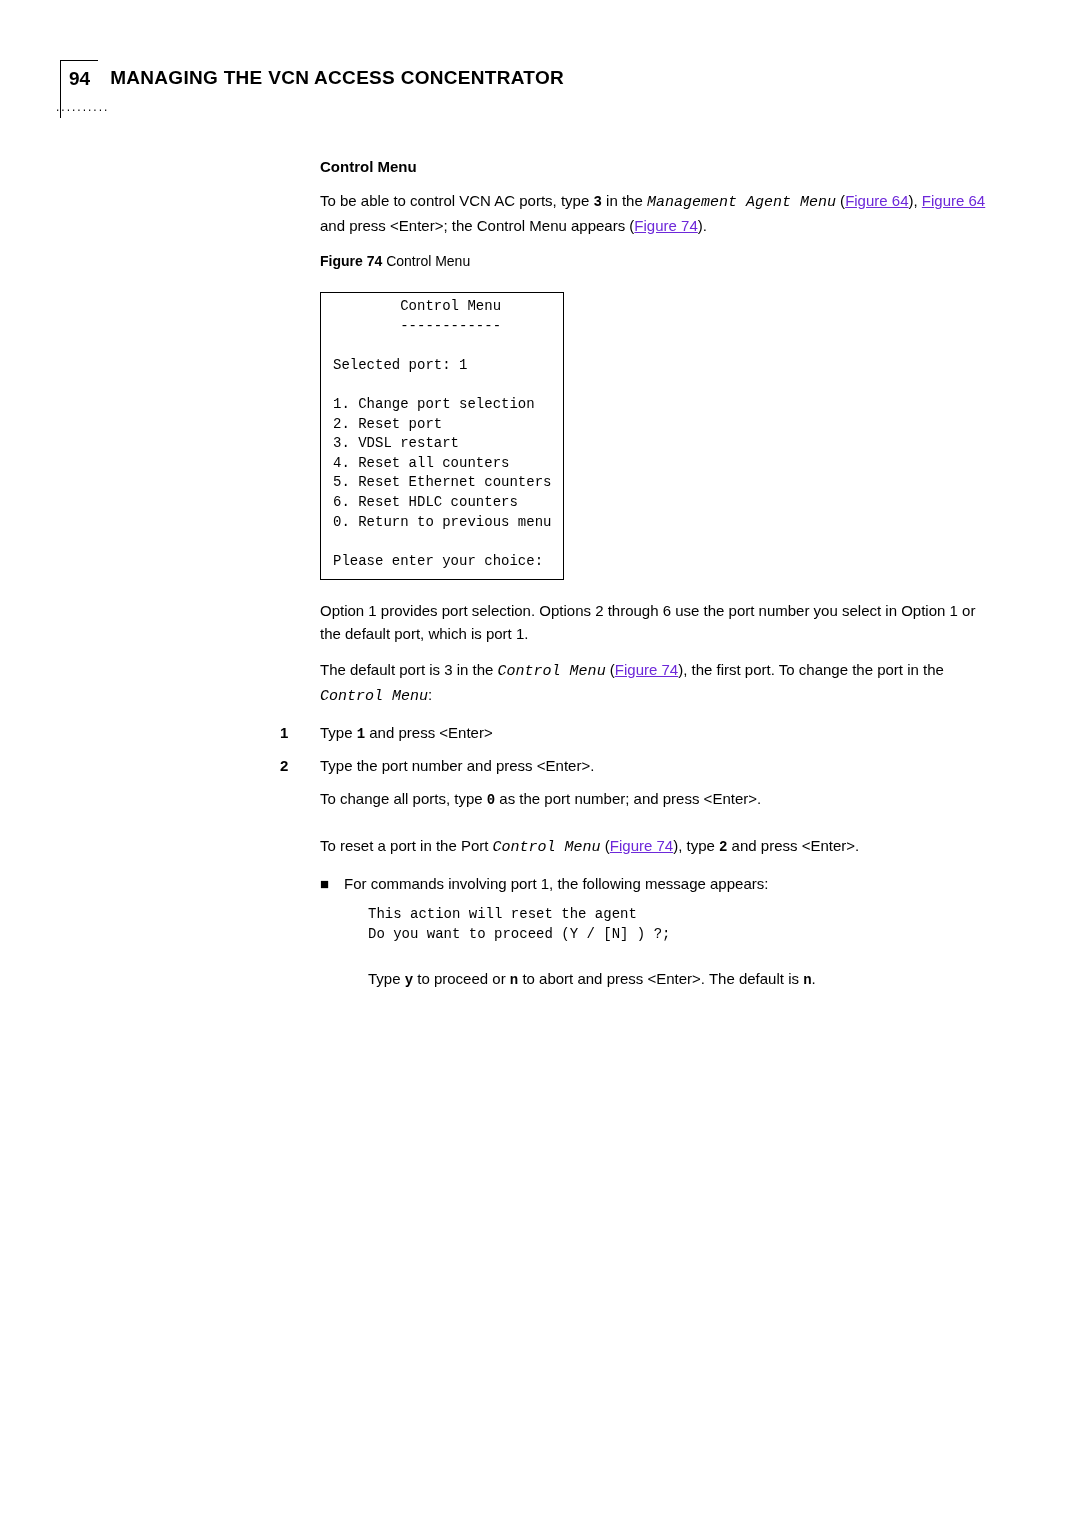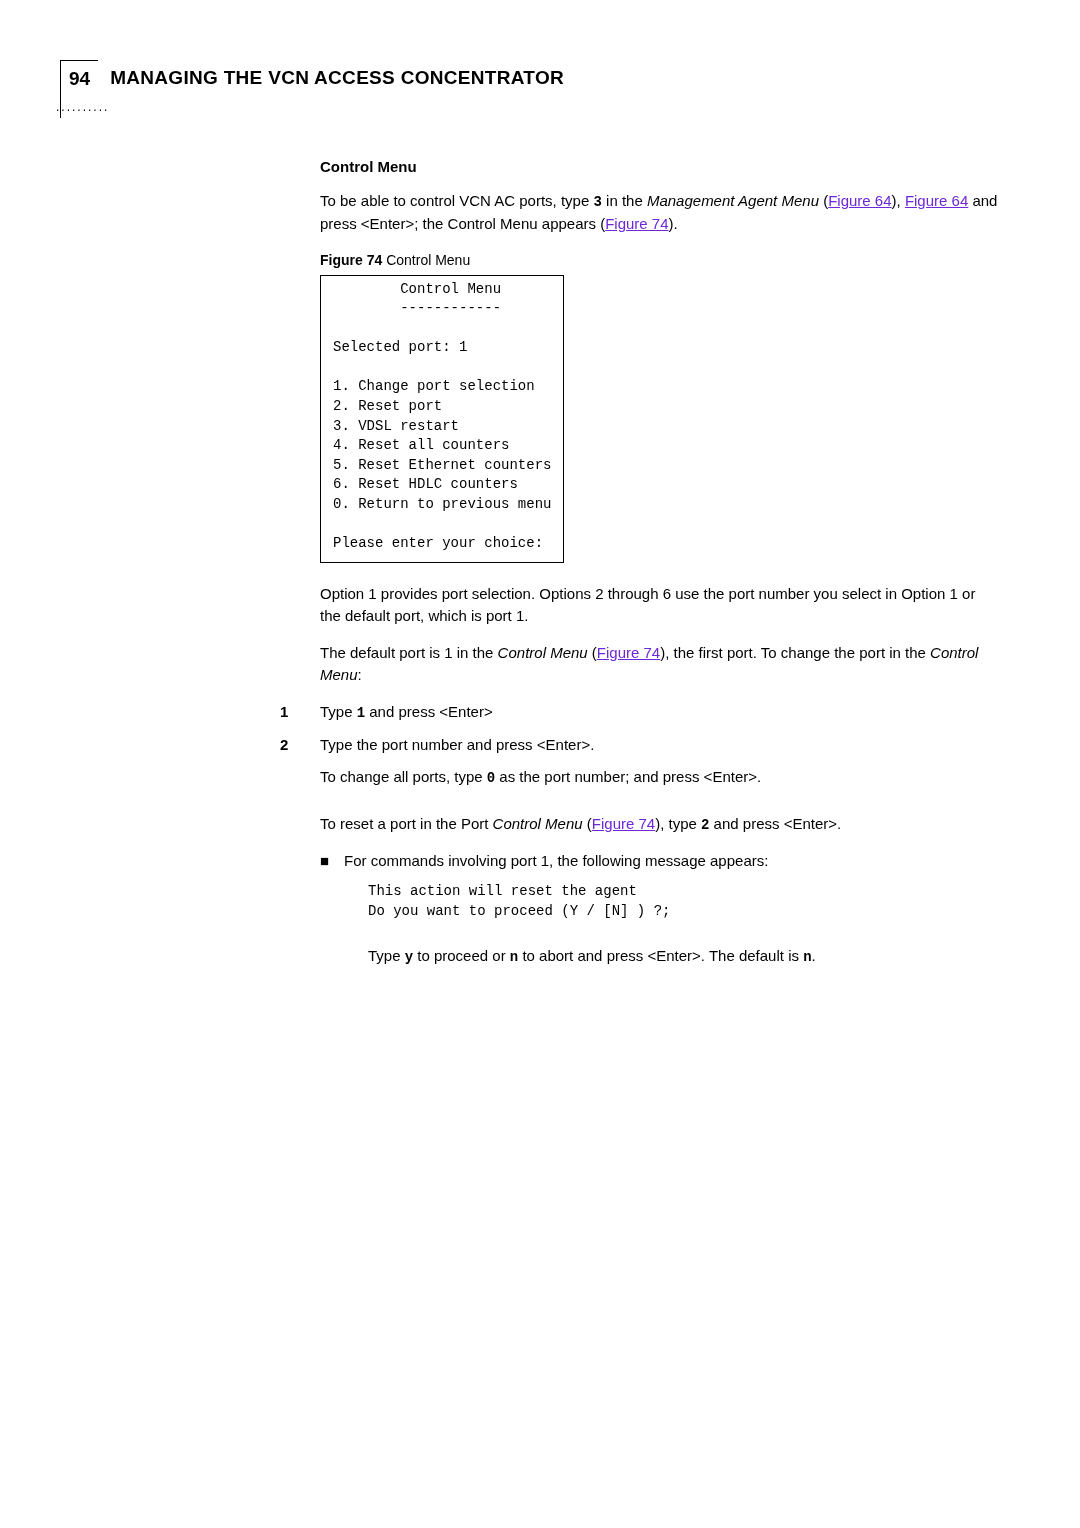--- a/index.html
+++ b/index.html
@@ -53,31 +53,32 @@
   }
   .para {
     margin-bottom: 14px;
   }
   .link {
     color: #6d28d9;
     text-decoration: underline;
   }
   .italic {
     font-style: italic;
+    font-family: Liberation Mono, monospace;
   }
   .mono {
     font-family: "Courier New", monospace;
     font-size: 14px;
   }
   .bold {
     font-weight: bold;
   }
   .fig-caption {
     font-size: 14px;
-    margin-bottom: 4px;
+    margin-bottom: 20px;
   }
   .fig-caption .fig-label {
     font-weight: bold;
   }
   .fig-box {
     border: 1px solid #000;
     padding: 4px 12px 8px 12px;
     font-family: "Courier New", monospace;
     font-size: 14px;
     white-space: pre;
@@ -155,21 +156,21 @@
 5. Reset Ethernet counters
 6. Reset HDLC counters
 0. Return to previous menu
 
 Please enter your choice:</div>
 
   <div class="para">Option 1 provides port selection. Options 2 through 6 use the port number you select in Option 1 or the default port, which is port 1.</div>
 
 
   <div class="para">
-    <span>The default port is 1 in the </span><span class="italic">Control Menu</span><span> (</span><span class="link">Figure 74</span><span>), the first port. To change the port in the </span><span class="italic">Control Menu</span><span>:</span>
+    <span>The default port is 3 in the </span><span class="italic">Control Menu</span><span> (</span><span class="link">Figure 74</span><span>), the first port. To change the port in the </span><span class="italic">Control Menu</span><span>:</span>
   </div>
 
   <div class="list-num">
     <div class="list-item">
       <div class="list-marker">1</div>
       <div>
         <span>Type </span><span class="mono bold">1</span><span> and press &lt;Enter&gt;</span>
       </div>
     </div>
     <div class="list-item">

